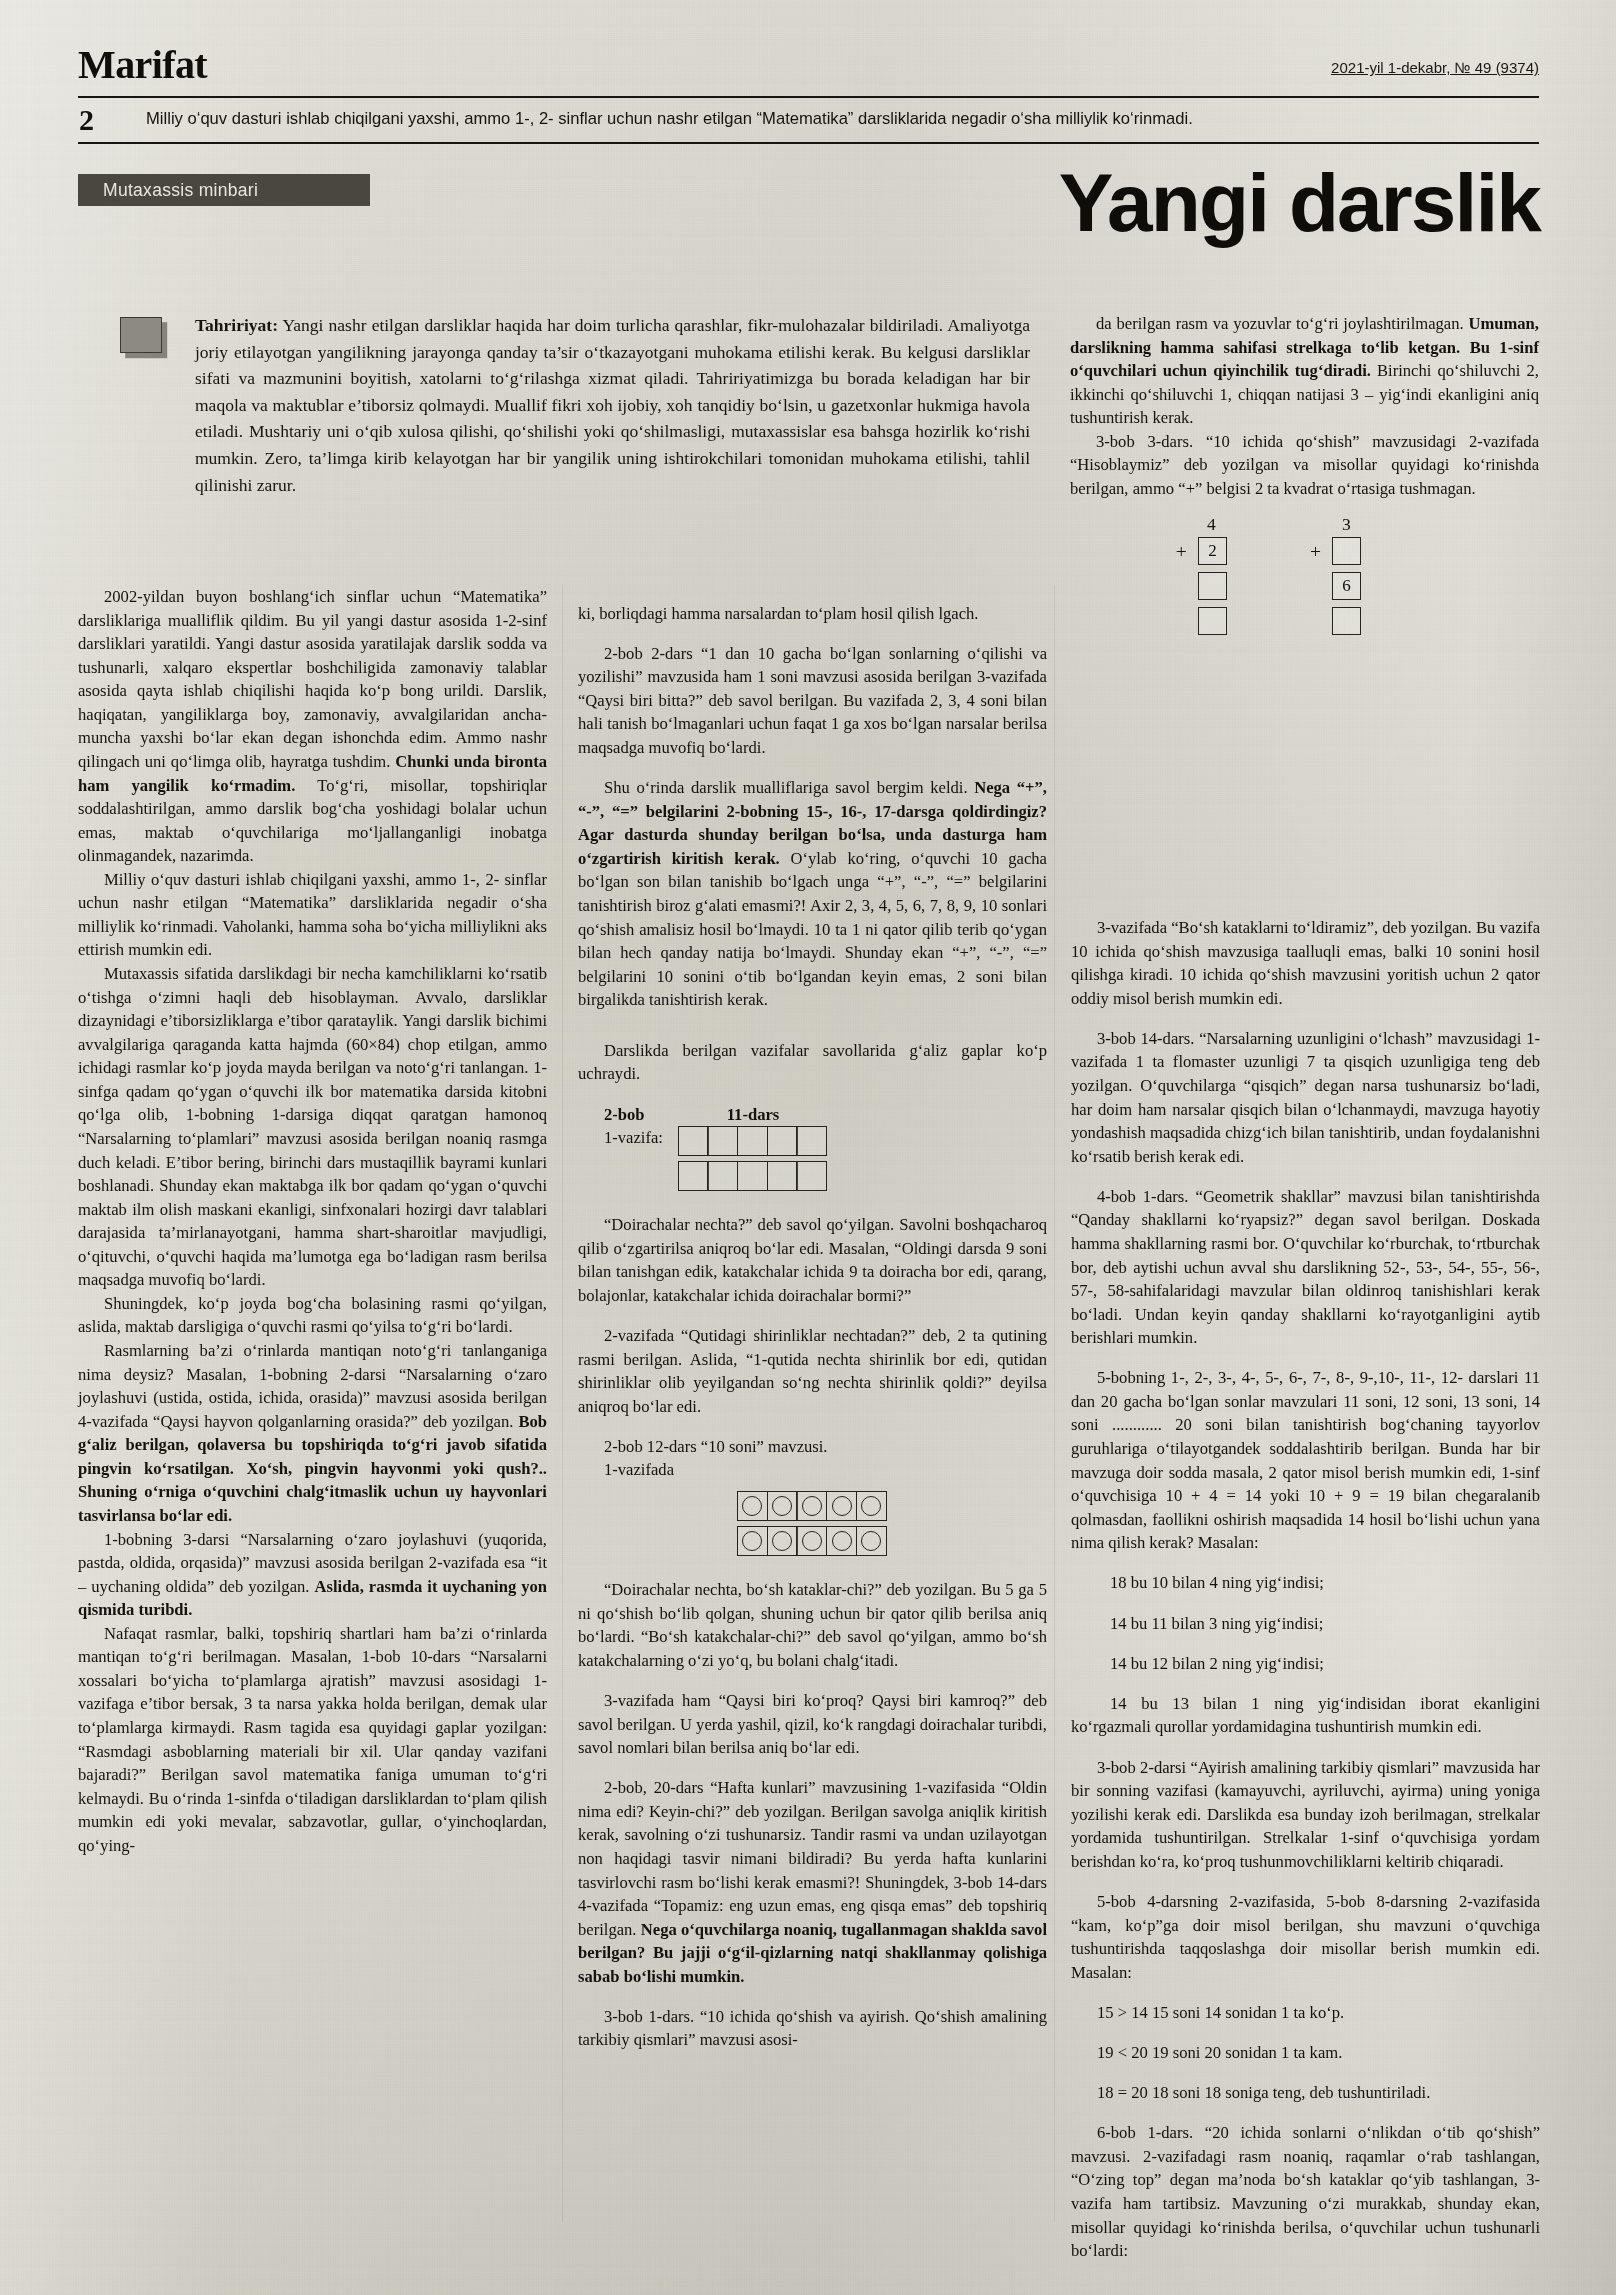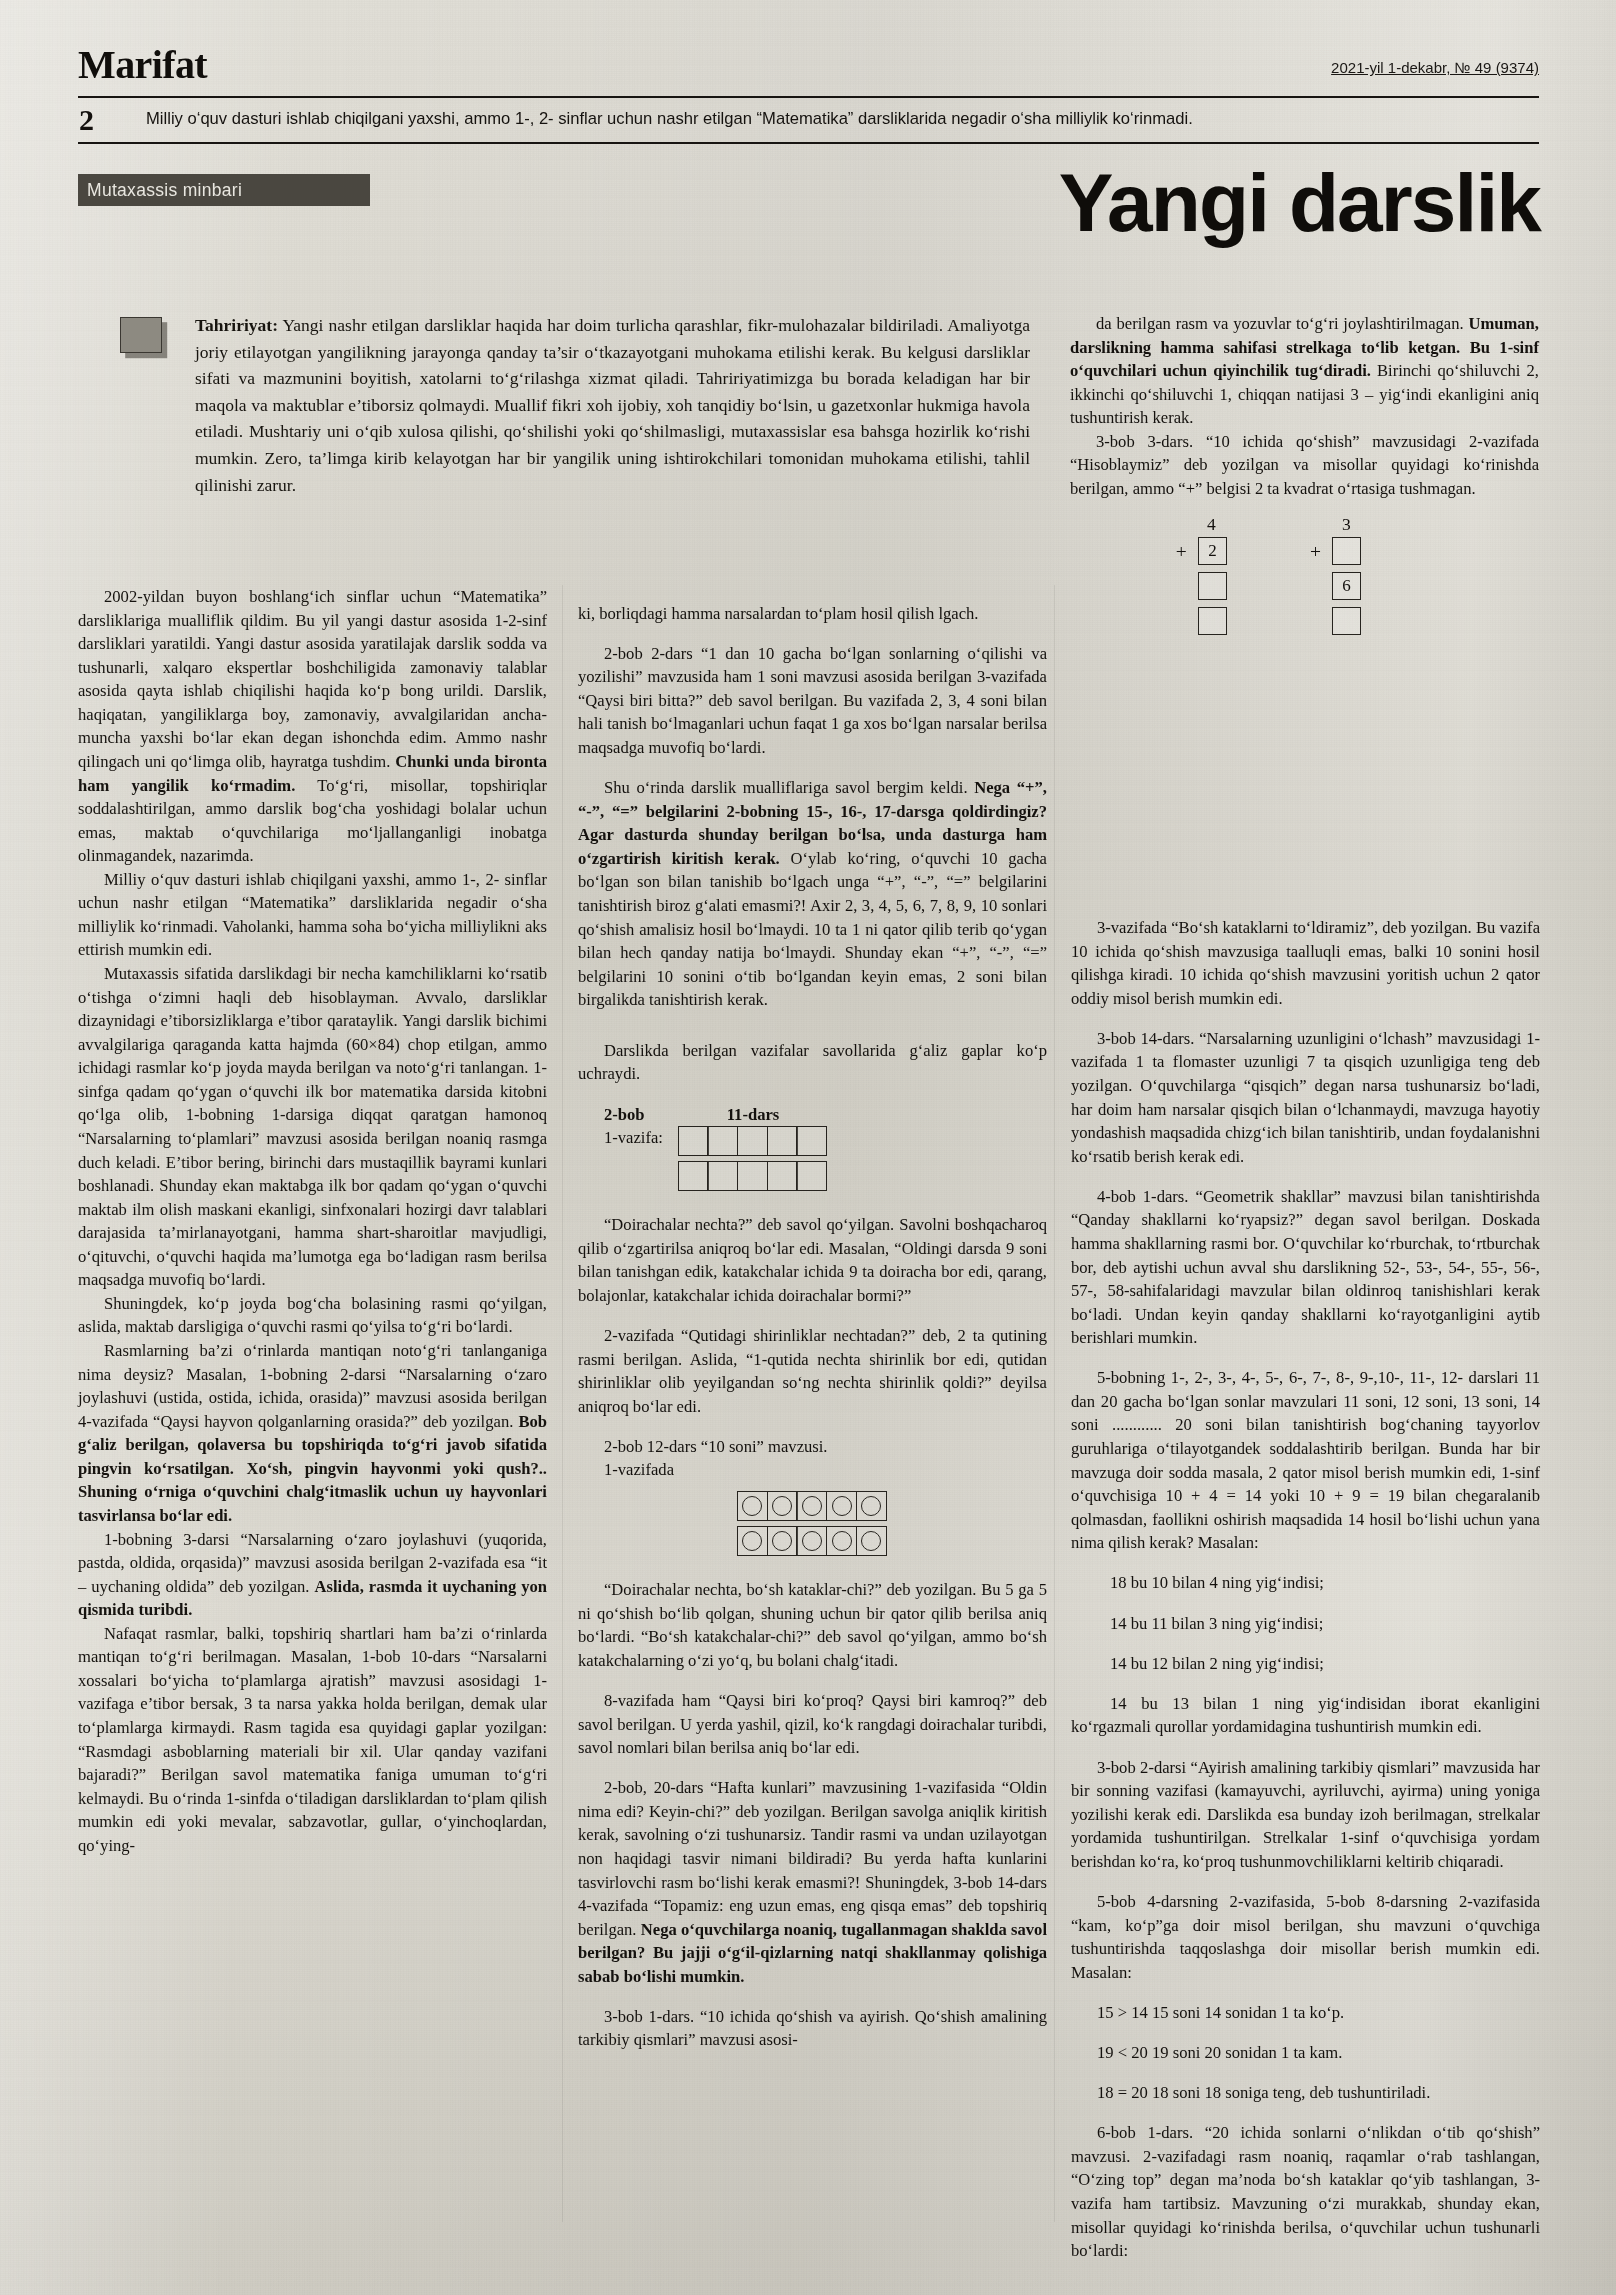--- a/index.html
+++ b/index.html
@@ -96,21 +96,21 @@
     position: absolute;
     left: 78px;
     top: 174px;
     width: 292px;
     height: 32px;
     background: #4a4740;
     color: #e9e7e0;
     font-family: "Liberation Sans", sans-serif;
     font-size: 17.5px;
     line-height: 32px;
-    padding-left: 9px;
+    padding-left: 25px;
     box-sizing: border-box;
     letter-spacing: 0.3px;
   }
   .headline {
     position: absolute;
     right: 77px;
     top: 162px;
     font-family: "Liberation Sans", sans-serif;
     font-weight: bold;
     font-size: 82px;
@@ -330,21 +330,21 @@
           <div>
             <span class="cellbox"><span class="circ-s"></span></span><span class="cellbox"><span class="circ-s"></span></span><span class="cellbox"><span class="circ-s"></span></span><span class="cellbox"><span class="circ-s"></span></span><span class="cellbox"><span class="circ-s"></span></span>
           </div>
           <div>
             <span class="cellbox"><span class="circ-s"></span></span><span class="cellbox"><span class="circ-s"></span></span><span class="cellbox"><span class="circ-s"></span></span><span class="cellbox"><span class="circ-s"></span></span><span class="cellbox"><span class="circ-s"></span></span>
           </div>
         </div>
       </div>
 
       <p style="text-indent:26px;">“Doirachalar nechta, bo‘sh kataklar-chi?” deb yozilgan. Bu 5 ga 5 ni qo‘shish bo‘lib qolgan, shuning uchun bir qator qilib berilsa aniq bo‘lardi. “Bo‘sh katakchalar-chi?” deb savol qo‘yilgan, ammo bo‘sh katakchalarning o‘zi yo‘q, bu bolani chalg‘itadi.</p>
-      <p style="text-indent:26px;">8-vazifada ham “Qaysi biri ko‘proq? Qaysi biri kamroq?” deb savol berilgan. U yerda yashil, qizil, ko‘k rangdagi doirachalar turibdi, savol nomlari bilan berilsa aniq bo‘lar edi.</p>
+      <p style="text-indent:26px;">3-vazifada ham “Qaysi biri ko‘proq? Qaysi biri kamroq?” deb savol berilgan. U yerda yashil, qizil, ko‘k rangdagi doirachalar turibdi, savol nomlari bilan berilsa aniq bo‘lar edi.</p>
       <p style="text-indent:26px;">
         <span>2-bob, 20-dars “Hafta kunlari” mavzusining 1-vazifasida “Oldin nima edi? Keyin-chi?” deb yozilgan. Berilgan savolga aniqlik kiritish kerak, savolning o‘zi tushunarsiz. Tandir rasmi va undan uzilayotgan non haqidagi tasvir nimani bildiradi? Bu yerda hafta kunlarini tasvirlovchi rasm bo‘lishi kerak emasmi?! Shuningdek, 3-bob 14-dars 4-vazifada “Topamiz: eng uzun emas, eng qisqa emas” deb topshiriq berilgan. </span><b>Nega o‘quvchilarga noaniq, tugallanmagan shaklda savol berilgan? Bu jajji o‘g‘il-qizlarning natqi shakllanmay qolishiga sabab bo‘lishi mumkin.</b>
       </p>
       <p style="text-indent:26px;">3-bob 1-dars. “10 ichida qo‘shish va ayirish. Qo‘shish amalining tarkibiy qismlari” mavzusi asosi-</p>
     </div>
 
     <div class="col3">
       <p style="text-indent:26px; margin-top:331px;">3-vazifada “Bo‘sh kataklarni to‘ldiramiz”, deb yozilgan. Bu vazifa 10 ichida qo‘shish mavzusiga taalluqli emas, balki 10 sonini hosil qilishga kiradi. 10 ichida qo‘shish mavzusini yoritish uchun 2 qator oddiy misol berish mumkin edi.</p>
       <p style="text-indent:26px;">3-bob 14-dars. “Narsalarning uzunligini o‘lchash” mavzusidagi 1-vazifada 1 ta flomaster uzunligi 7 ta qisqich uzunligiga teng deb yozilgan. O‘quvchilarga “qisqich” degan narsa tushunarsiz bo‘ladi, har doim ham narsalar qisqich bilan o‘lchanmaydi, mavzuga hayotiy yondashish maqsadida chizg‘ich bilan tanishtirib, undan foydalanishni ko‘rsatib berish kerak edi.</p>
       <p style="text-indent:26px;">4-bob 1-dars. “Geometrik shakllar” mavzusi bilan tanishtirishda “Qanday shakllarni ko‘ryapsiz?” degan savol berilgan. Doskada hamma shakllarning rasmi bor. O‘quvchilar ko‘rburchak, to‘rtburchak bor, deb aytishi uchun avval shu darslikning 52-, 53-, 54-, 55-, 56-, 57-, 58-sahifalaridagi mavzular bilan oldinroq tanishishlari kerak bo‘ladi. Undan keyin qanday shakllarni ko‘rayotganligini aytib berishlari mumkin.</p>

